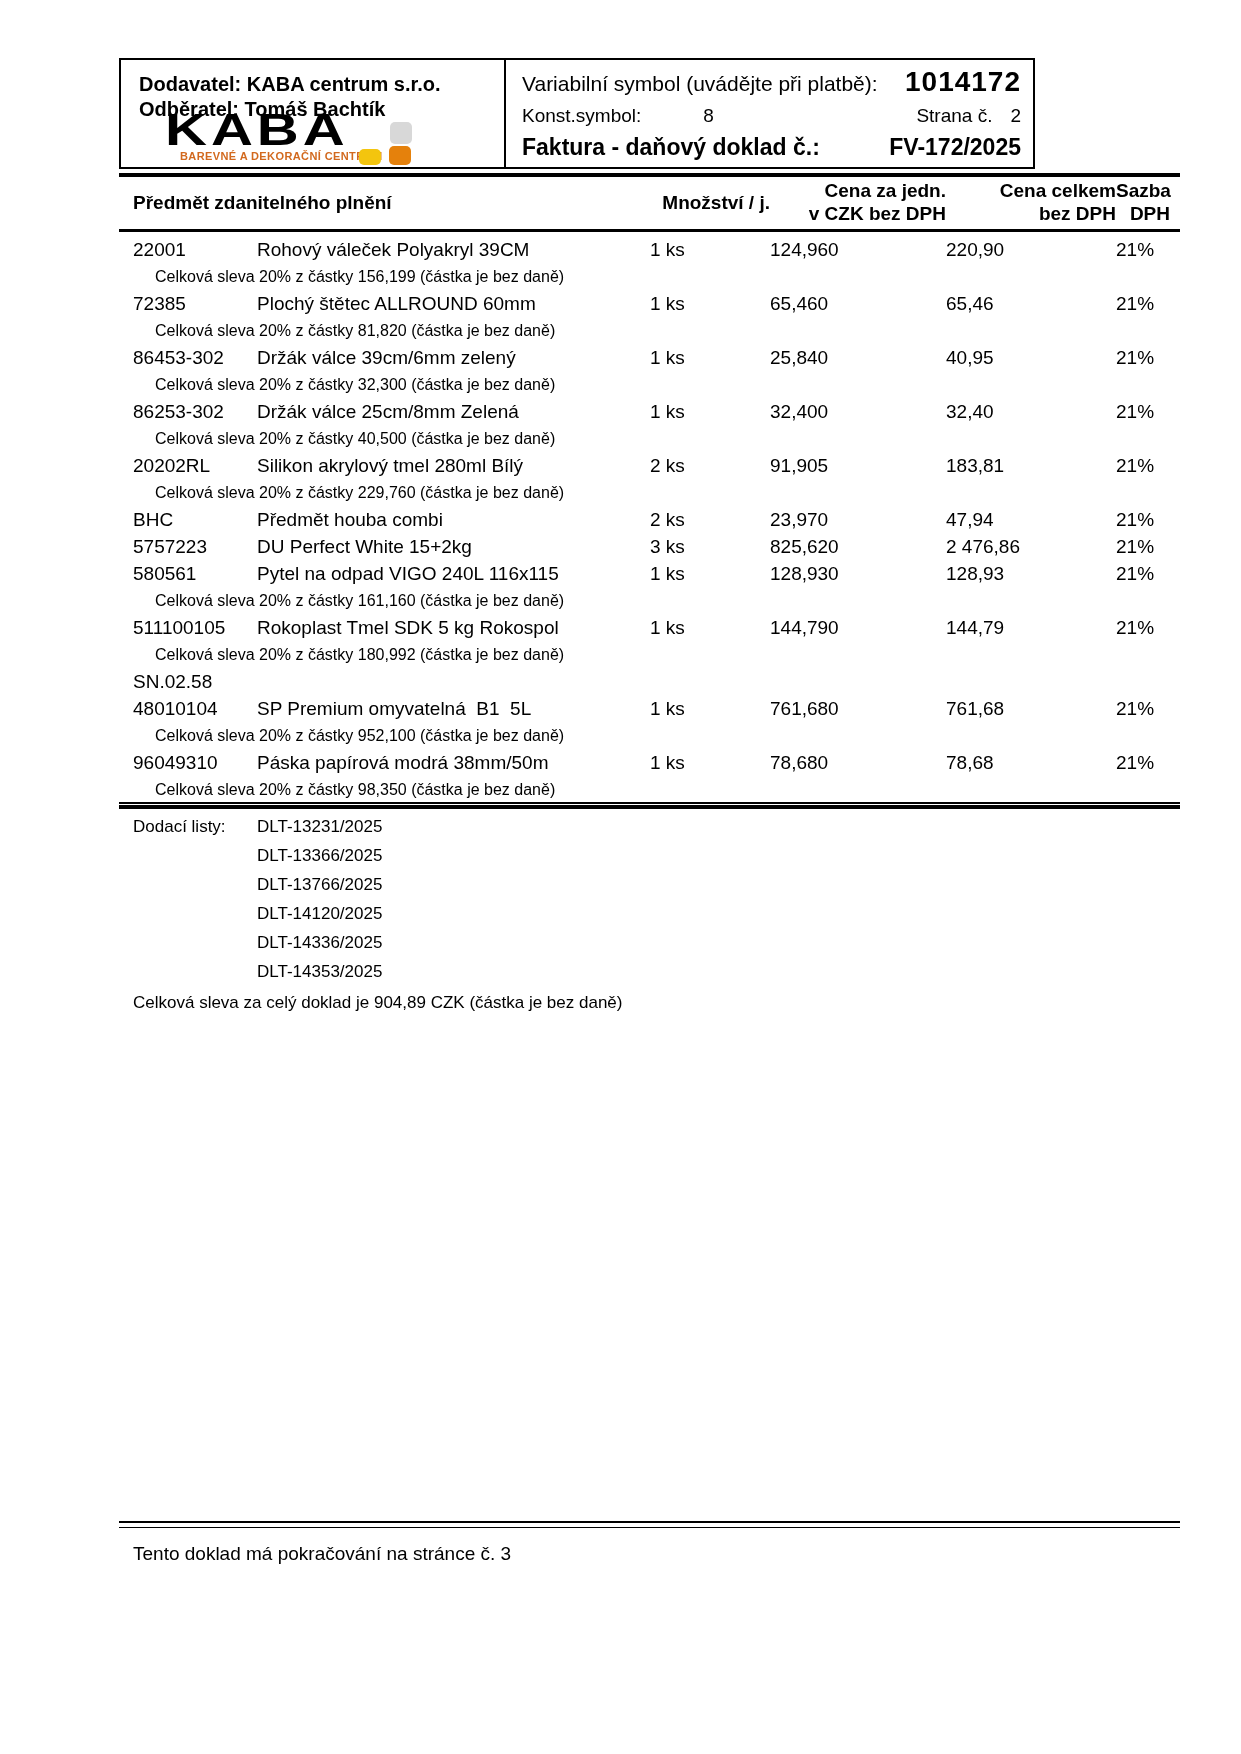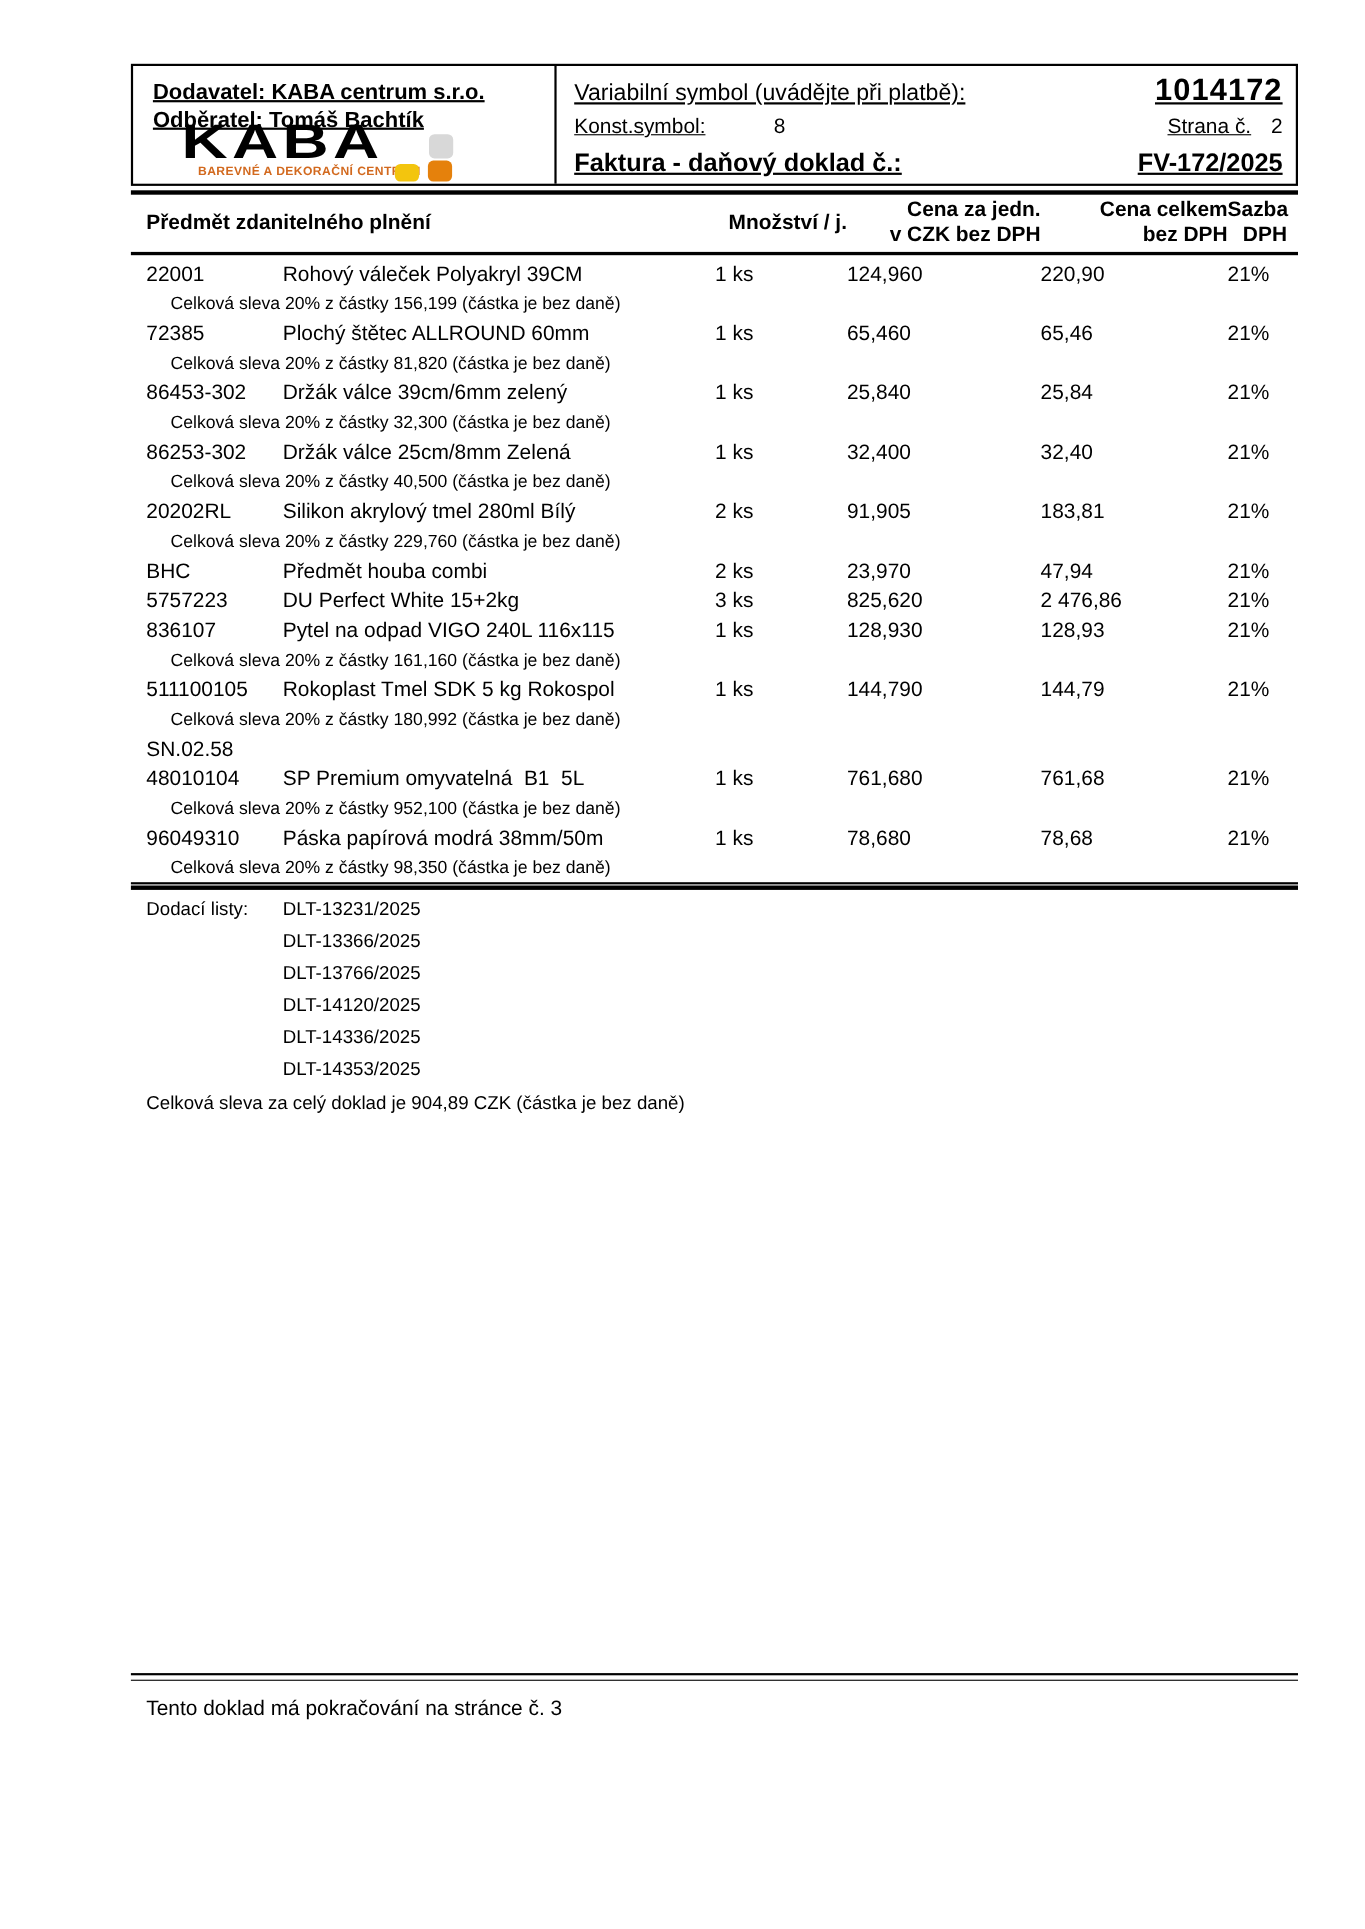--- a/index.html
+++ b/index.html
@@ -3,22 +3,22 @@
 <meta charset="utf-8">
 <style>
   html,body{margin:0;padding:0;}
   body{
     width:1241px;height:1754px;background:#ffffff;position:relative;
     font-family:"Liberation Sans", sans-serif;color:#000;
     -webkit-font-smoothing:antialiased;
   }
   
   .header-box{
-    position:absolute;left:119px;top:58px;width:1061px;height:111px;
-    border:2px solid #000;box-sizing:border-box;display:flex;text-decoration:underline;
+    position:absolute;left:119px;top:58px;width:916px;height:111px;
+    border:2px solid #000;box-sizing:border-box;display:flex;
   }
   .cell-left{
     width:385px;border-right:2px solid #000;box-sizing:border-box;
     position:relative;padding:12px 0 0 18px;
   }
   .party-line{font-size:20px;font-weight:bold;line-height:25px;white-space:nowrap;}
   .logo-word{
     position:absolute;left:44px;top:50px;font-size:44px;font-weight:bold;
     letter-spacing:3px;line-height:40px;transform:scaleX(1.32);transform-origin:left top;
     white-space:nowrap;
@@ -153,21 +153,21 @@
     <span class="c-vat">21%</span>
   </div>
 
   <div class="discount-row">Celková sleva 20% z částky 81,820 (částka je bez daně)</div>
 
   <div class="item-row">
     <span class="c-code">86453-302</span>
     <span class="c-desc">Držák válce 39cm/6mm zelený</span>
     <span class="c-qty">1 ks</span>
     <span class="c-unit">25,840</span>
-    <span class="c-total">25,84</span>
+    <span class="c-total">40,95</span>
     <span class="c-vat">21%</span>
   </div>
 
   <div class="discount-row">Celková sleva 20% z částky 32,300 (částka je bez daně)</div>
 
   <div class="item-row">
     <span class="c-code">86253-302</span>
     <span class="c-desc">Držák válce 25cm/8mm Zelená</span>
     <span class="c-qty">1 ks</span>
     <span class="c-unit">32,400</span>
@@ -200,21 +200,21 @@
   <div class="item-row">
     <span class="c-code">5757223</span>
     <span class="c-desc">DU Perfect White 15+2kg</span>
     <span class="c-qty">3 ks</span>
     <span class="c-unit">825,620</span>
     <span class="c-total">2 476,86</span>
     <span class="c-vat">21%</span>
   </div>
 
   <div class="item-row">
-    <span class="c-code">836107</span>
+    <span class="c-code">580561</span>
     <span class="c-desc">Pytel na odpad VIGO 240L 116x115</span>
     <span class="c-qty">1 ks</span>
     <span class="c-unit">128,930</span>
     <span class="c-total">128,93</span>
     <span class="c-vat">21%</span>
   </div>
 
   <div class="discount-row">Celková sleva 20% z částky 161,160 (částka je bez daně)</div>
 
   <div class="item-row">

